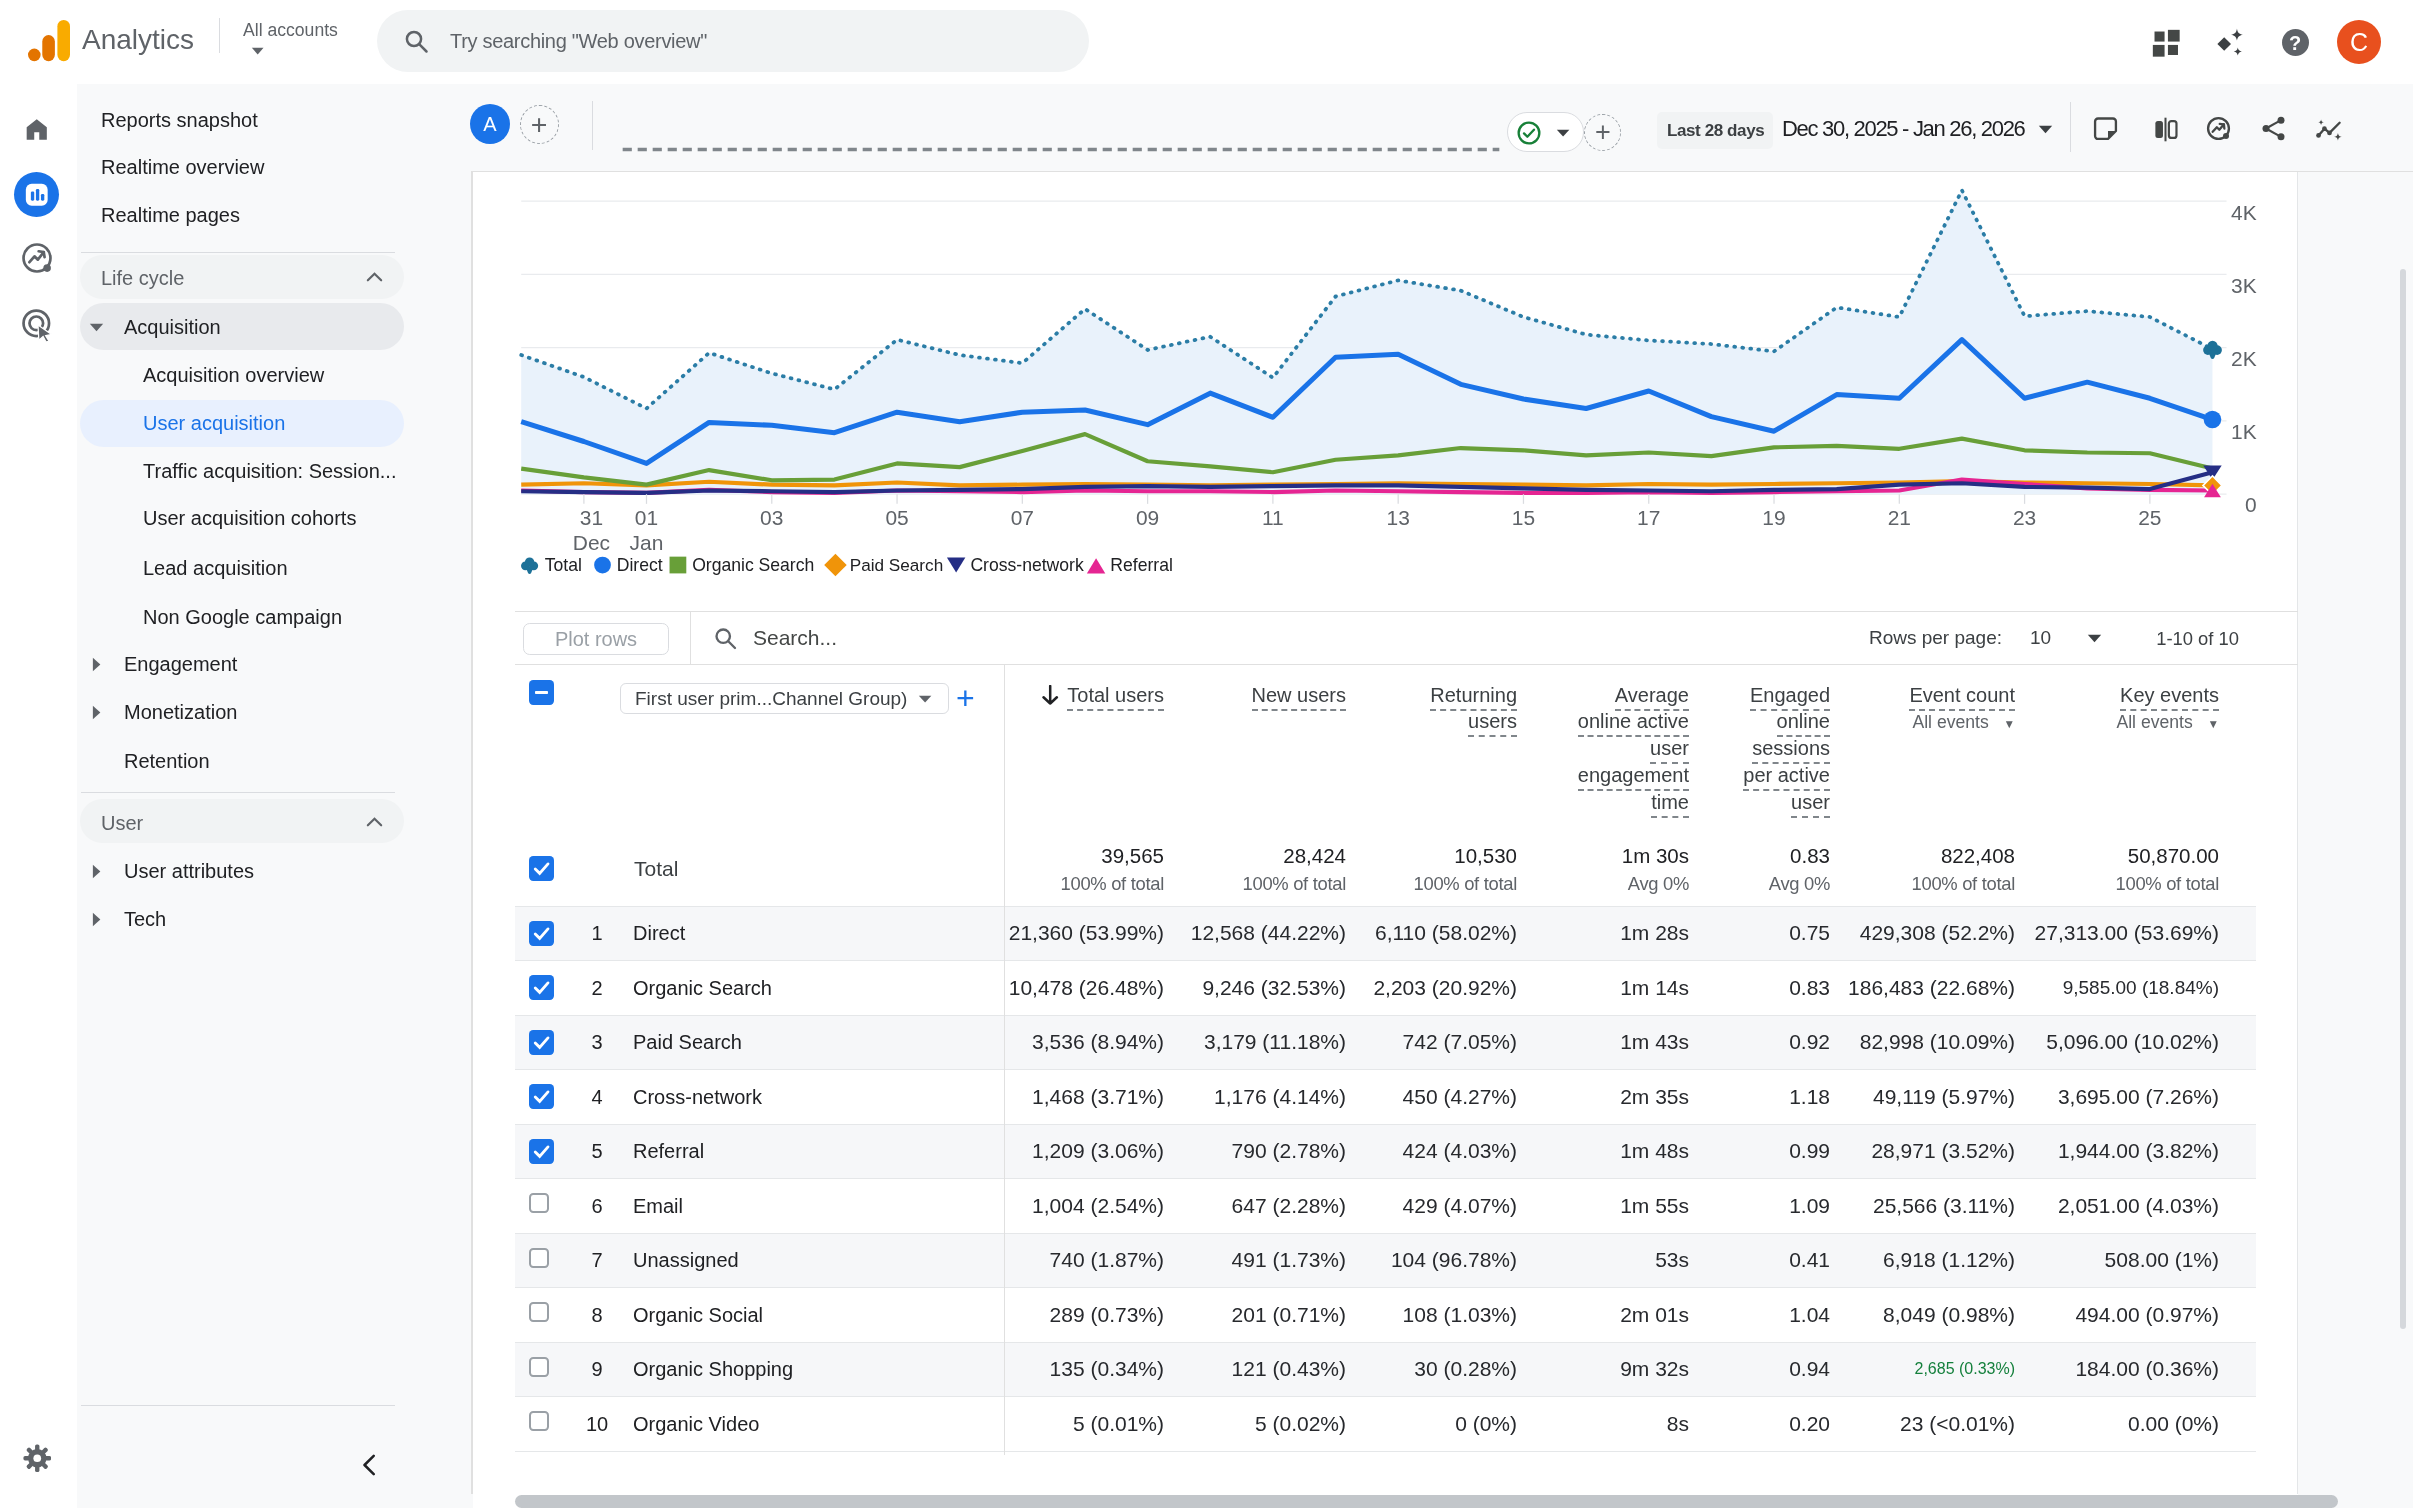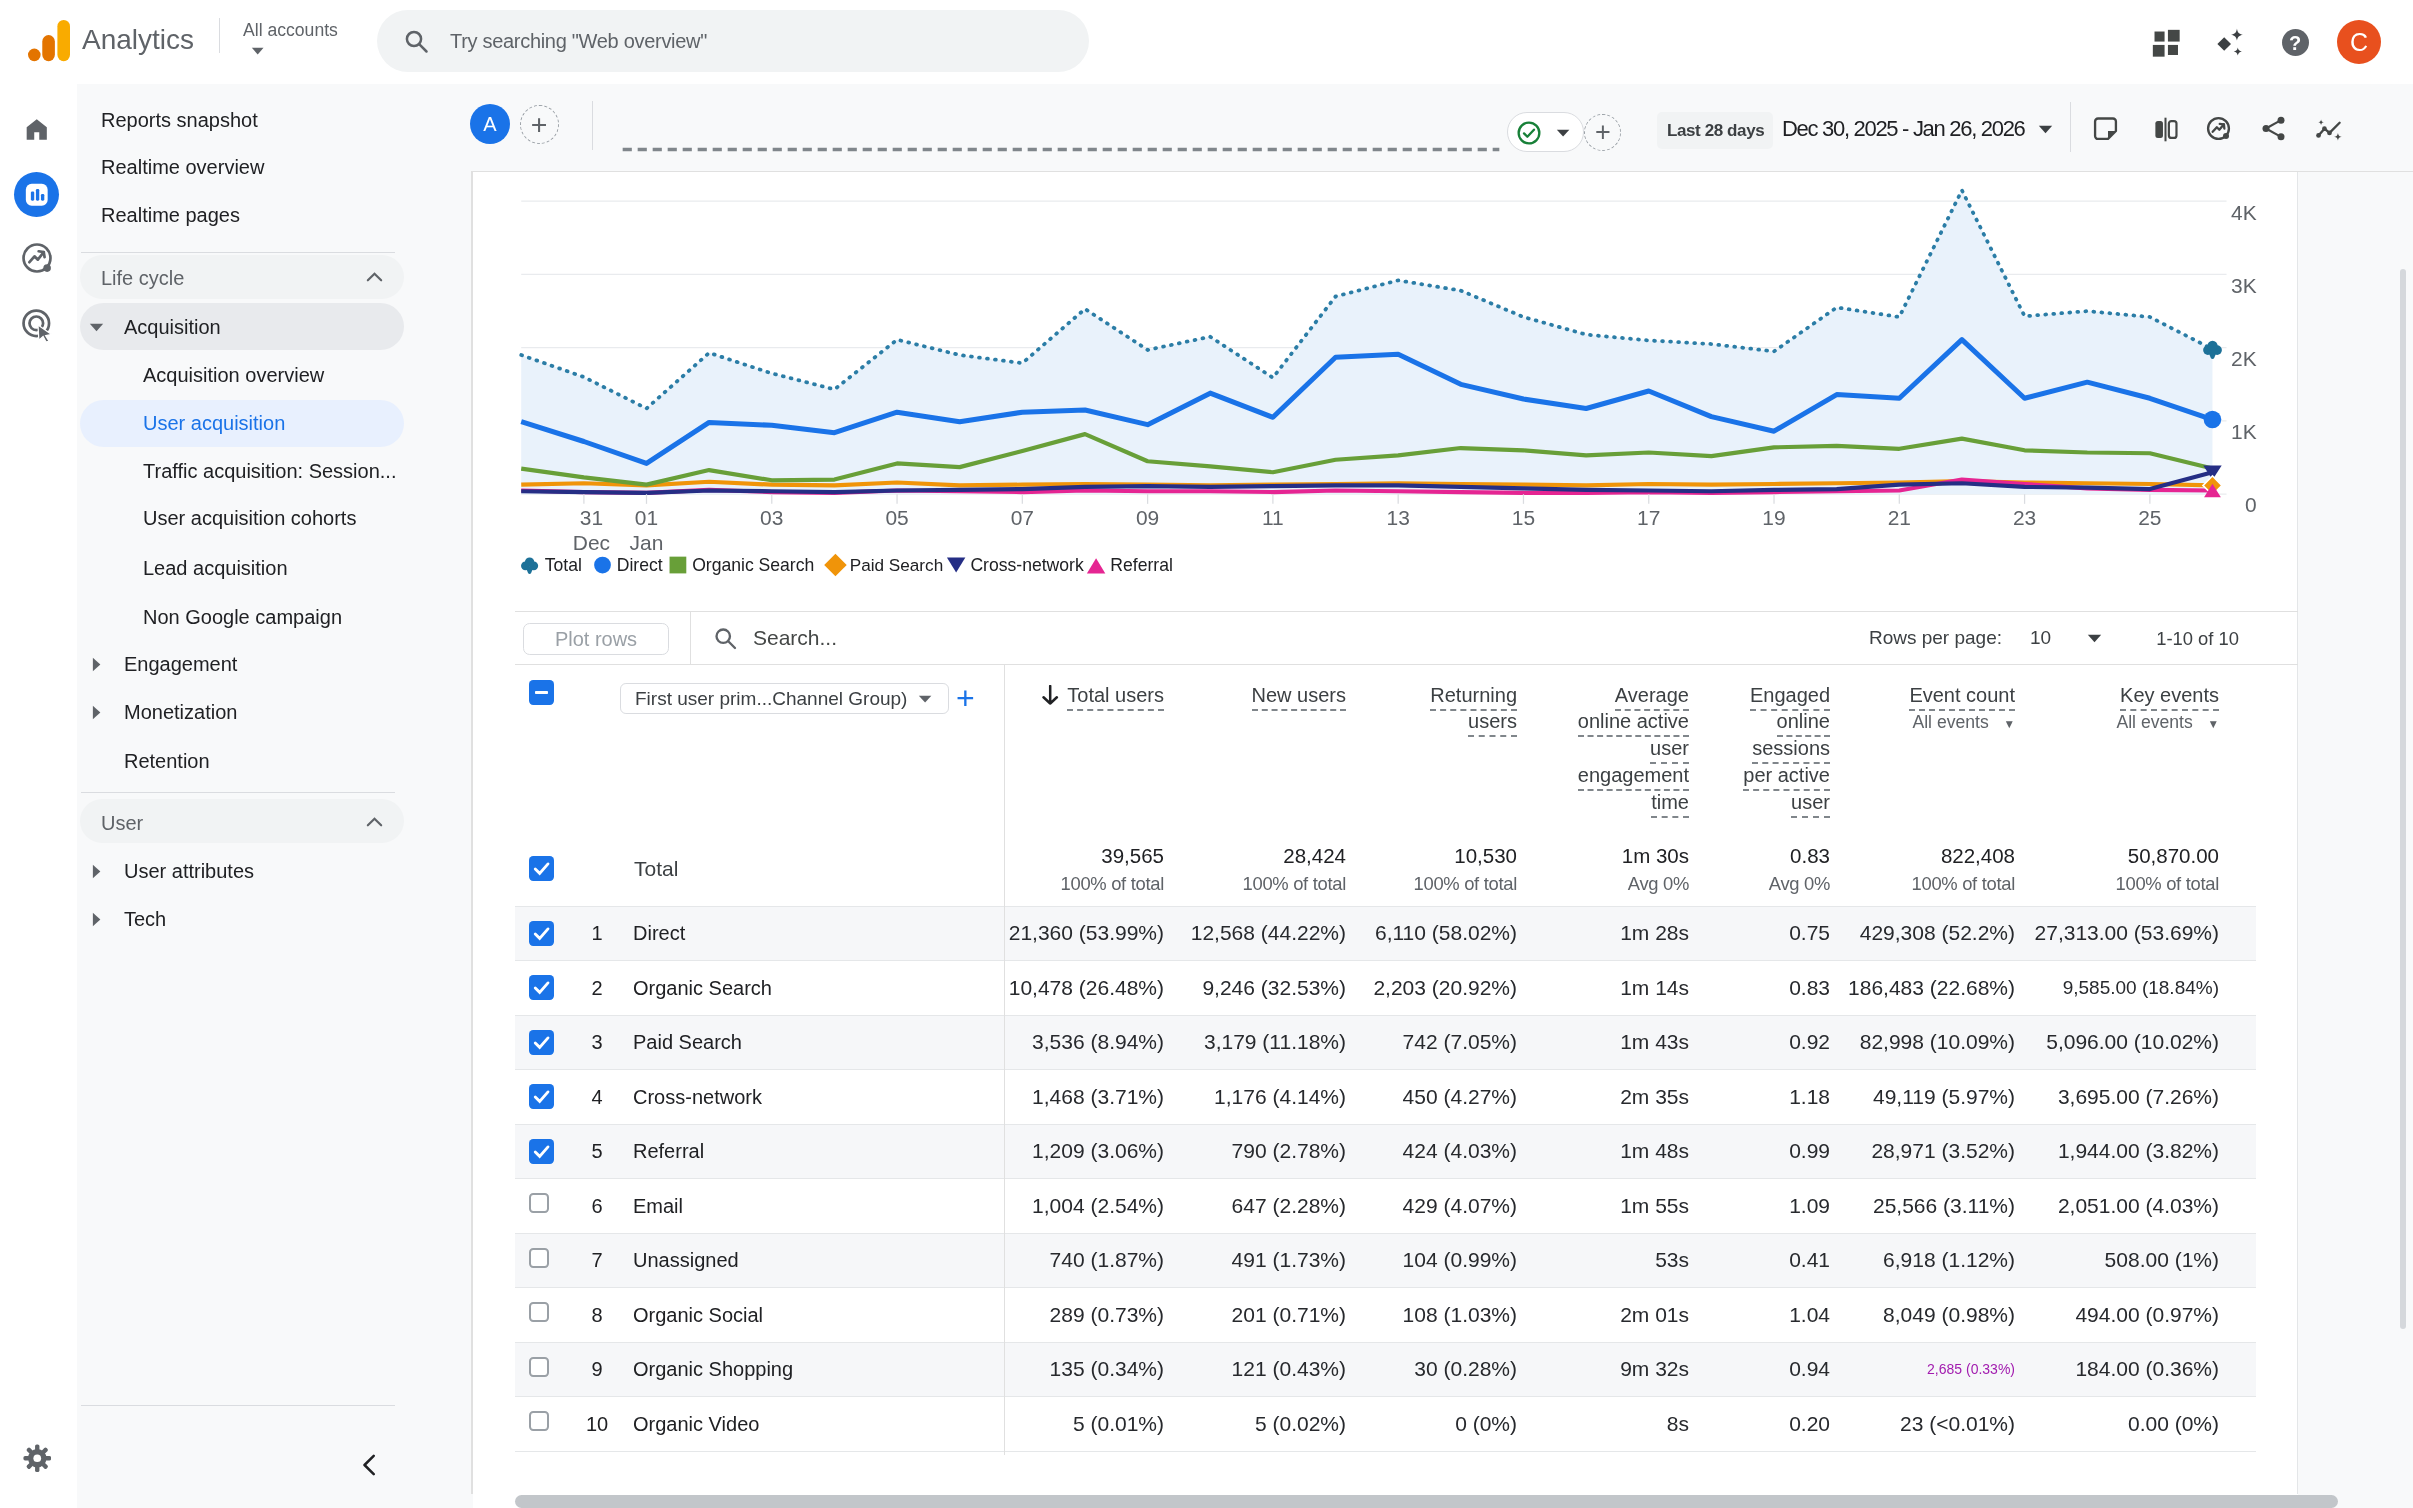--- a/index.html
+++ b/index.html
@@ -408,21 +408,21 @@
 <div style="position:absolute;top:1191px;font-size:21px;line-height:30px;color:#27292d;font-weight:400;white-space:nowrap;right:583px;">1.09</div>
 <div style="position:absolute;top:1191px;font-size:21px;line-height:30px;color:#27292d;font-weight:400;white-space:nowrap;right:398px;">25,566 (3.11%)</div>
 <div style="position:absolute;top:1191px;font-size:21px;line-height:30px;color:#27292d;font-weight:400;white-space:nowrap;right:194px;">2,051.00 (4.03%)</div>
 <div style="position:absolute;left:515px;top:1234px;width:1741px;height:54px;background:#f6f7f9;"></div>
 <div style="position:absolute;left:515px;top:1287px;width:1741px;height:0.8px;background:#e5e7e9;"></div>
 <div style="position:absolute;left:529px;top:1248px;width:20px;height:20px;border:2.5px solid #9aa0a6;border-radius:4.2px;background:#fff;"></div>
 <div style="position:absolute;top:1246px;font-size:20px;line-height:29px;color:#202124;font-weight:400;white-space:nowrap;left:597px;transform:translateX(-50%);">7</div>
 <div style="position:absolute;top:1246px;font-size:20px;line-height:29px;color:#202124;font-weight:500;white-space:nowrap;left:633px;">Unassigned</div>
 <div style="position:absolute;top:1245px;font-size:21px;line-height:30px;color:#27292d;font-weight:400;white-space:nowrap;right:1249px;">740 (1.87%)</div>
 <div style="position:absolute;top:1245px;font-size:21px;line-height:30px;color:#27292d;font-weight:400;white-space:nowrap;right:1067px;">491 (1.73%)</div>
-<div style="position:absolute;top:1245px;font-size:21px;line-height:30px;color:#27292d;font-weight:400;white-space:nowrap;right:896px;">104 (0.99%)</div>
+<div style="position:absolute;top:1245px;font-size:21px;line-height:30px;color:#27292d;font-weight:400;white-space:nowrap;right:896px;">104 (96.78%)</div>
 <div style="position:absolute;top:1245px;font-size:21px;line-height:30px;color:#27292d;font-weight:400;white-space:nowrap;right:724px;">53s</div>
 <div style="position:absolute;top:1245px;font-size:21px;line-height:30px;color:#27292d;font-weight:400;white-space:nowrap;right:583px;">0.41</div>
 <div style="position:absolute;top:1245px;font-size:21px;line-height:30px;color:#27292d;font-weight:400;white-space:nowrap;right:398px;">6,918 (1.12%)</div>
 <div style="position:absolute;top:1245px;font-size:21px;line-height:30px;color:#27292d;font-weight:400;white-space:nowrap;right:194px;">508.00 (1%)</div>
 <div style="position:absolute;left:515px;top:1342px;width:1741px;height:0.8px;background:#e5e7e9;"></div>
 <div style="position:absolute;left:529px;top:1302px;width:20px;height:20px;border:2.5px solid #9aa0a6;border-radius:4.2px;background:#fff;"></div>
 <div style="position:absolute;top:1301px;font-size:20px;line-height:29px;color:#202124;font-weight:400;white-space:nowrap;left:597px;transform:translateX(-50%);">8</div>
 <div style="position:absolute;top:1301px;font-size:20px;line-height:29px;color:#202124;font-weight:500;white-space:nowrap;left:633px;">Organic Social</div>
 <div style="position:absolute;top:1300px;font-size:21px;line-height:30px;color:#27292d;font-weight:400;white-space:nowrap;right:1249px;margin-left:25px;">289 (0.73%)</div>
 <div style="position:absolute;top:1300px;font-size:21px;line-height:30px;color:#27292d;font-weight:400;white-space:nowrap;right:1067px;">201 (0.71%)</div>
@@ -434,21 +434,21 @@
 <div style="position:absolute;left:515px;top:1343px;width:1741px;height:54px;background:#f6f7f9;"></div>
 <div style="position:absolute;left:515px;top:1396px;width:1741px;height:0.8px;background:#e5e7e9;"></div>
 <div style="position:absolute;left:529px;top:1357px;width:20px;height:20px;border:2.5px solid #9aa0a6;border-radius:4.2px;background:#fff;"></div>
 <div style="position:absolute;top:1355px;font-size:20px;line-height:29px;color:#202124;font-weight:400;white-space:nowrap;left:597px;transform:translateX(-50%);">9</div>
 <div style="position:absolute;top:1355px;font-size:20px;line-height:29px;color:#202124;font-weight:500;white-space:nowrap;left:633px;">Organic Shopping</div>
 <div style="position:absolute;top:1354px;font-size:21px;line-height:30px;color:#27292d;font-weight:400;white-space:nowrap;right:1249px;">135 (0.34%)</div>
 <div style="position:absolute;top:1354px;font-size:21px;line-height:30px;color:#27292d;font-weight:400;white-space:nowrap;right:1067px;">121 (0.43%)</div>
 <div style="position:absolute;top:1354px;font-size:21px;line-height:30px;color:#27292d;font-weight:400;white-space:nowrap;right:896px;">30 (0.28%)</div>
 <div style="position:absolute;top:1354px;font-size:21px;line-height:30px;color:#27292d;font-weight:400;white-space:nowrap;right:724px;">9m 32s</div>
 <div style="position:absolute;top:1354px;font-size:21px;line-height:30px;color:#27292d;font-weight:400;white-space:nowrap;right:583px;">0.94</div>
-<div style="position:absolute;top:1354px;font-size:14px;line-height:30px;color:#a21caf;font-weight:400;white-space:nowrap;right:398px;">2,685 (0.33%)</div>
+<div style="position:absolute;top:1354px;font-size:16px;line-height:30px;color:#15803d;font-weight:400;white-space:nowrap;right:398px;">2,685 (0.33%)</div>
 <div style="position:absolute;top:1354px;font-size:21px;line-height:30px;color:#27292d;font-weight:400;white-space:nowrap;right:194px;">184.00 (0.36%)</div>
 <div style="position:absolute;left:515px;top:1451px;width:1741px;height:0.8px;background:#e5e7e9;"></div>
 <div style="position:absolute;left:529px;top:1411px;width:20px;height:20px;border:2.5px solid #9aa0a6;border-radius:4.2px;background:#fff;"></div>
 <div style="position:absolute;top:1410px;font-size:20px;line-height:29px;color:#202124;font-weight:400;white-space:nowrap;left:597px;transform:translateX(-50%);">10</div>
 <div style="position:absolute;top:1410px;font-size:20px;line-height:29px;color:#202124;font-weight:500;white-space:nowrap;left:633px;">Organic Video</div>
 <div style="position:absolute;top:1409px;font-size:21px;line-height:30px;color:#27292d;font-weight:400;white-space:nowrap;right:1249px;">5 (0.01%)</div>
 <div style="position:absolute;top:1409px;font-size:21px;line-height:30px;color:#27292d;font-weight:400;white-space:nowrap;right:1067px;">5 (0.02%)</div>
 <div style="position:absolute;top:1409px;font-size:21px;line-height:30px;color:#27292d;font-weight:400;white-space:nowrap;right:896px;">0 (0%)</div>
 <div style="position:absolute;top:1409px;font-size:21px;line-height:30px;color:#27292d;font-weight:400;white-space:nowrap;right:724px;">8s</div>
 <div style="position:absolute;top:1409px;font-size:21px;line-height:30px;color:#27292d;font-weight:400;white-space:nowrap;right:583px;">0.20</div>

